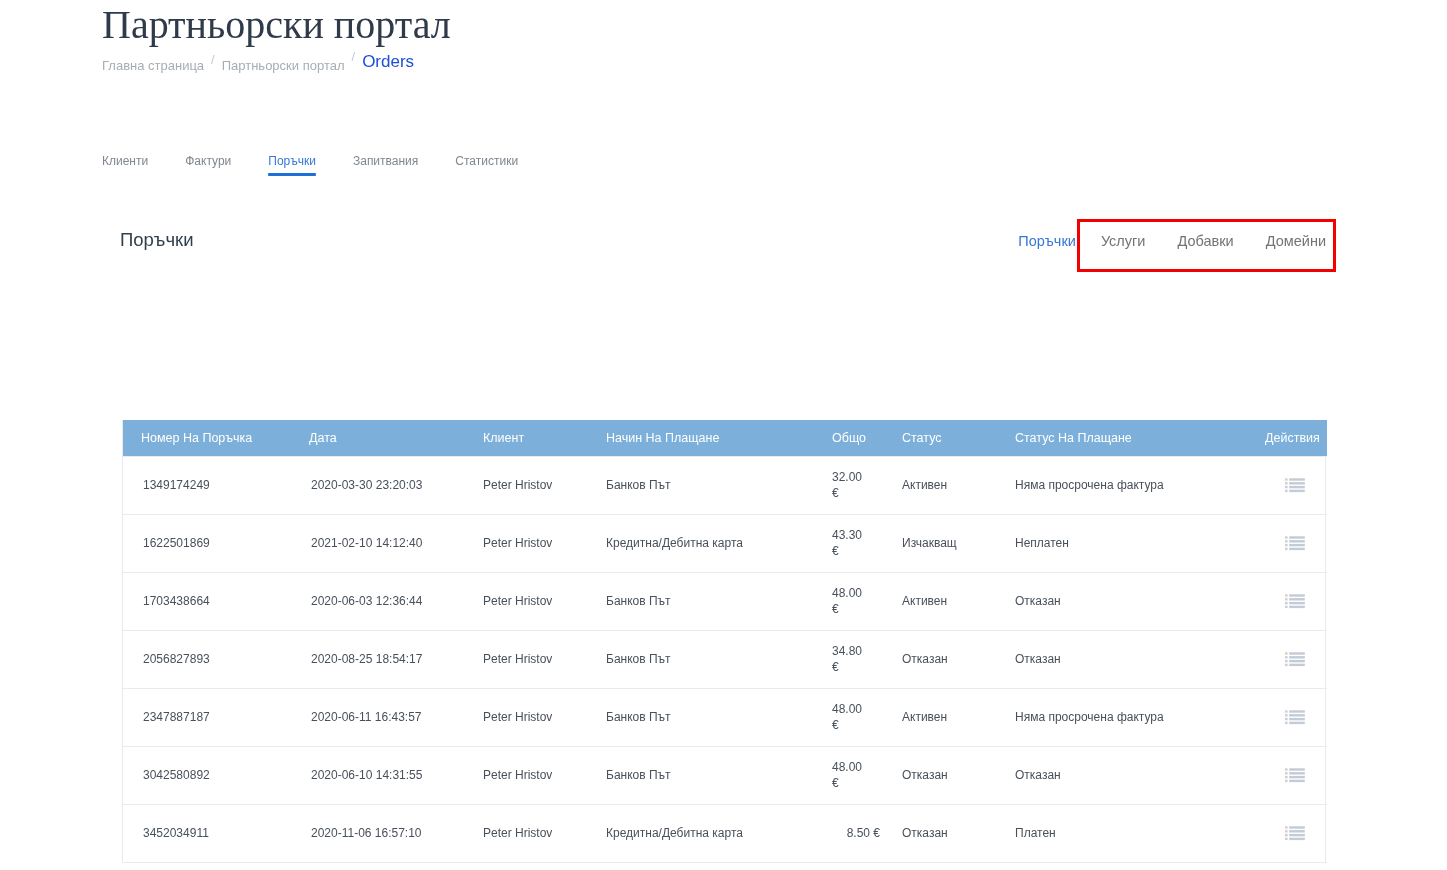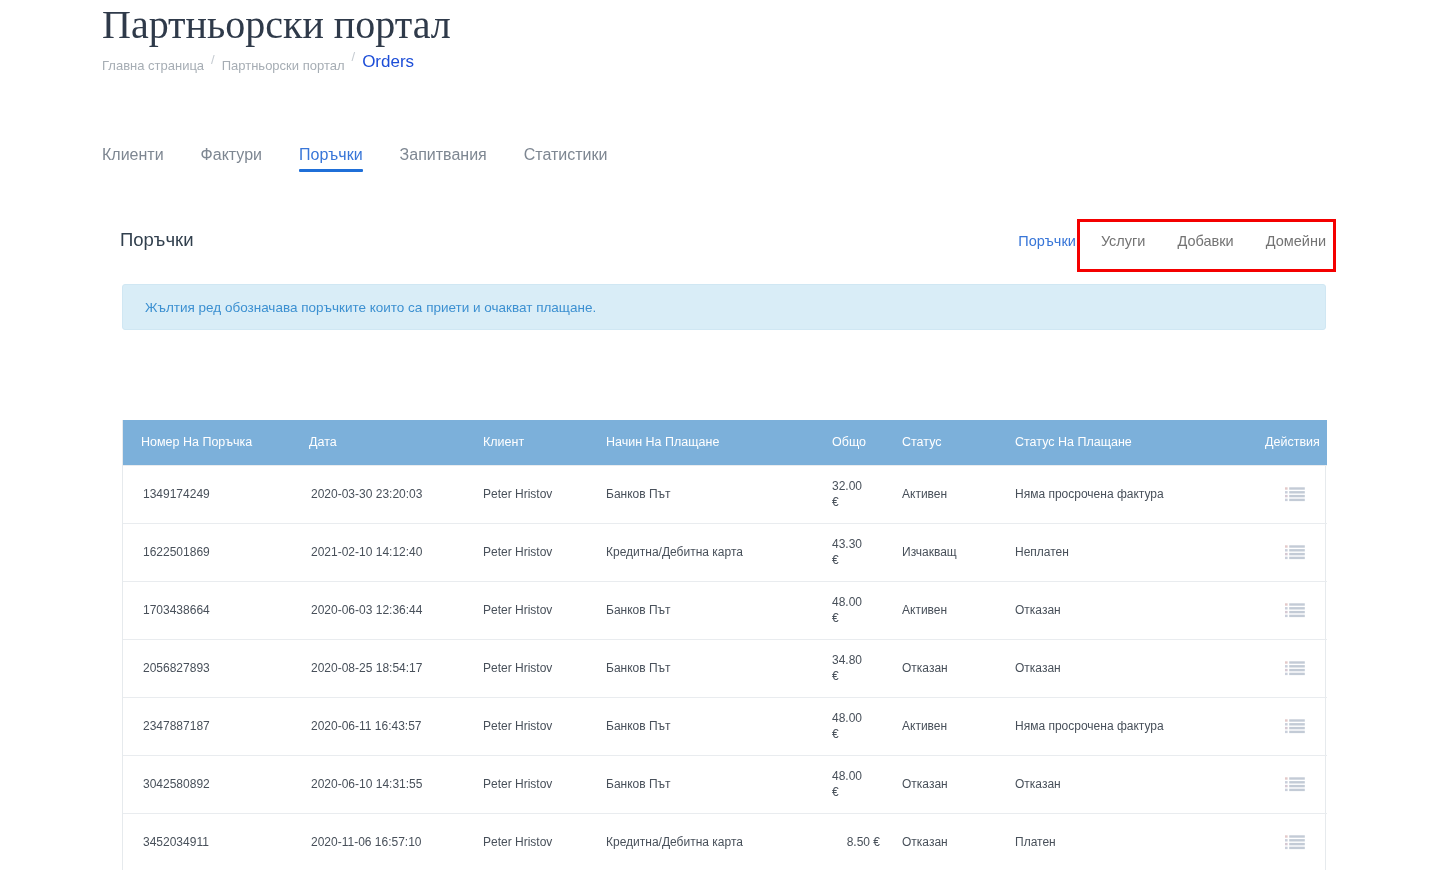--- a/index.html
+++ b/index.html
@@ -69,26 +69,27 @@
   
   .tabs {
     position: absolute;
     left: 102px;
     top: 146px;
     display: flex;
     align-items: flex-start;
   }
   .tab {
     position: relative;
-    font-size: 16px;
+    font-size: 12px;
     color: #7e8792;
     padding: 0 0 16px 0;
     margin-right: 37px;
     cursor: pointer;
     white-space: nowrap;
+    margin-top: 8px;
   }
   .tab:last-child { margin-right: 0; }
   .tab.active { color: #3876d8; }
   .tab.active::after {
     content: "";
     position: absolute;
     left: 0;
     right: 0;
     bottom: 8px;
     height: 3px;
@@ -209,21 +210,21 @@
     width: 100%;
     border-collapse: collapse;
     table-layout: fixed;
   }
   table.orders thead th {
     background: #7cb0da;
     color: #ffffff;
     font-size: 12.5px;
     font-weight: 400;
     text-align: left;
-    height: 45px;
+    height: 36px;
     padding: 0 0 0 0;
     vertical-align: middle;
     white-space: nowrap;
   }
   table.orders tbody td {
     font-size: 12px;
     color: #48505a;
     height: 58px;
     border-bottom: 1px solid #e9ecef;
     vertical-align: middle;
@@ -291,23 +292,20 @@
       <h2 class="card-title">Поръчки</h2>
       <div class="subnav" id="subnav">
           <a class="sub-link">Поръчки</a>
           <a class="sub-muted">Услуги</a>
           <a class="sub-muted">Добавки</a>
           <a class="sub-muted">Домейни</a>
         </div>
       <div class="redbox"></div>
     </div>
 
-    <div class="alert">
-      <span class="alert-text">Жълтия ред обозначава поръчките които са приети и очакват плащане.</span>
-    </div>
 
 
     <div class="table-wrap">
       <table class="orders">
         <thead>
           <tr id="thead-row">
               <th class="c-num">Номер На Поръчка</th>
               <th class="c-date">Дата</th>
               <th class="c-cli">Клиент</th>
               <th class="c-pay">Начин На Плащане</th>

